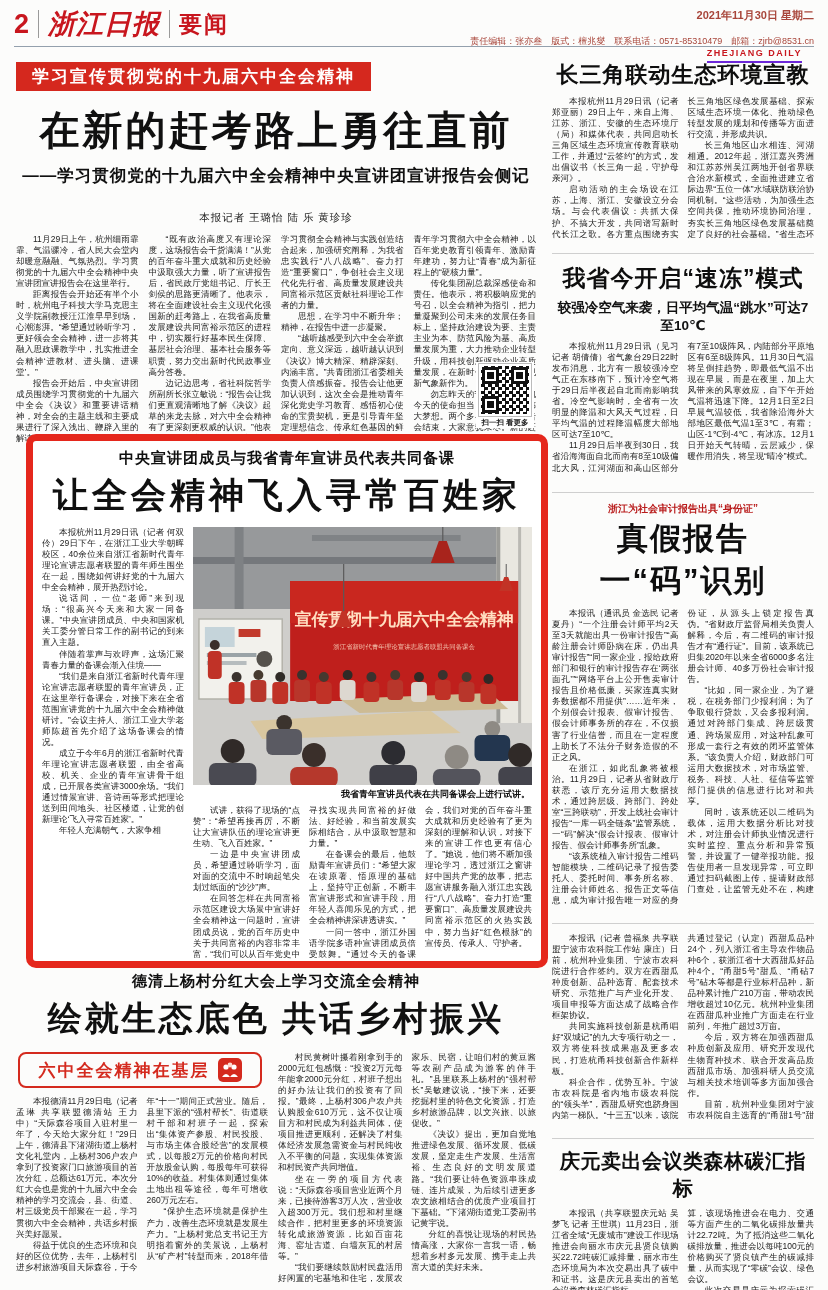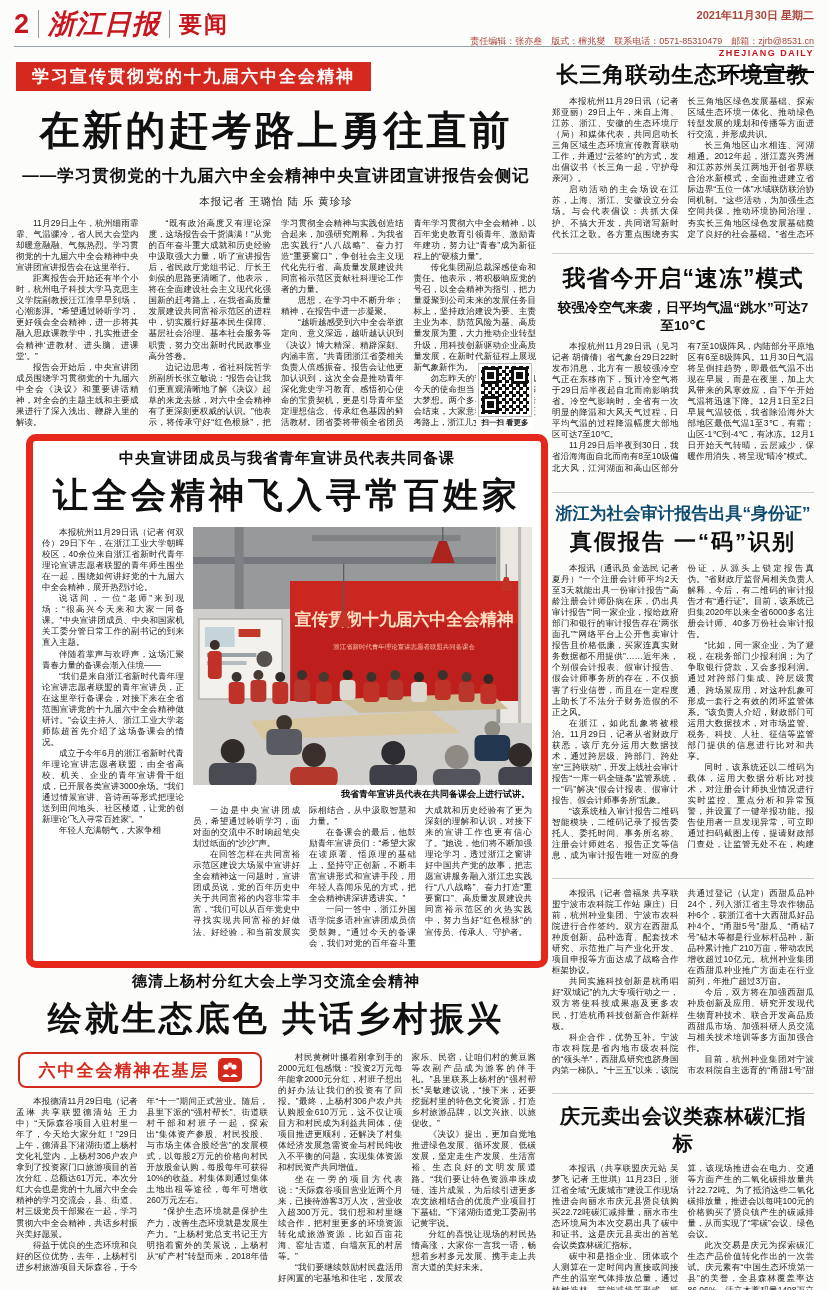--- a/index.html
+++ b/index.html
@@ -11,36 +11,36 @@
   .mast-left{position:absolute;left:0;top:0;display:flex;align-items:center;gap:9px;}
   .page-num{font-size:27px;font-weight:900;color:#c8161e;}
   .vline{width:1px;height:28px;background:#9a9a9a;}
   .masthead{font-family:"DejaVu Serif","Liberation Serif",serif;font-style:italic;font-weight:bold;
             font-size:27px;color:#c8161e;letter-spacing:1px;}
   .section-title{font-size:23px;font-weight:900;color:#c8161e;letter-spacing:2px;}
   .mast-right{position:absolute;right:0;top:2px;text-align:right;color:#a8453a;}
   .date-line{font-size:11px;font-weight:bold;}
   .info-line{font-size:9px;margin-top:12px;}
   .header-rule{position:absolute;left:14px;right:14px;top:46px;border-top:1.5px solid #93a0ad;height:14px;}
-  .en-title{position:absolute;right:0;top:1px;color:#c8161e;font-size:9px;font-weight:bold;
-            letter-spacing:1.5px;border-bottom:2px solid #000000;padding-bottom:13px;}
+  .en-title{position:absolute;right:12px;top:1px;color:#c8161e;font-size:9px;font-weight:bold;
+            letter-spacing:1.5px;border-bottom:2px solid #6d28d9;padding-bottom:3px;}
 
   
   .small-text{font-size:8.5px;line-height:1.3;text-align:justify;color:#222;}
   .para{margin:0;text-indent:2em;}
   .hl-center{text-align:center;color:#101010;}
 
   
   .lead{position:absolute;left:16px;top:62px;width:520px;height:368px;}
   .lead-banner-wrap{text-align:left;}
   .lead-banner{display:inline-block;background:#d5281e;color:#fff;font-size:17px;font-weight:bold;
                padding:3px 16px;letter-spacing:2px;}
   .lead-headline{font-size:40px;font-weight:900;letter-spacing:3px;margin-top:12px;}
   .lead-subhead{font-size:16.5px;font-weight:bold;margin-top:7px;letter-spacing:1px;}
-  .lead-byline{font-size:10.5px;margin-top:8px;color:#222;letter-spacing:1px;}
+  .lead-byline{font-size:10.5px;margin-top:24px;color:#222;letter-spacing:1px;}
   .lead-body{margin-top:9px;height:226px;column-count:4;column-gap:10px;overflow:hidden;}
   .lead-qr{position:absolute;right:2px;bottom:2px;width:58px;background:#fff;text-align:center;padding-top:2px;}
   .qr{position:relative;width:48px;height:48px;margin:0 auto;border:2px solid #fff;outline:1px solid #bbb;
       background:repeating-conic-gradient(#111 0% 25%,#fff 0% 50%) 0 0/7px 7px;}
   .qr i{position:absolute;width:11px;height:11px;border:3px solid #111;background:#fff;}
   .qr i::after{content:"";position:absolute;inset:2px;background:#111;}
   .qr .f1{left:1px;top:1px;} .qr .f2{right:1px;top:1px;} .qr .f3{left:1px;bottom:1px;}
   .qr-caption{font-size:7.5px;font-weight:bold;margin-top:2px;color:#222;}
 
   
@@ -68,22 +68,22 @@
   .gr-right{flex:1;column-count:2;column-gap:9px;overflow:hidden;}
 
   
   .sidebar{position:absolute;left:552px;top:60px;width:262px;height:1226px;}
   .sb-headline{text-align:center;font-weight:900;color:#0e0e0e;}
   .sb-body{column-count:2;column-gap:9px;overflow:hidden;margin-top:6px;}
   .sep{border:none;border-top:1px solid #cfcfcf;margin:9px 0;}
   .h-eco{font-size:22px;letter-spacing:1px;}
   .h-freeze{font-size:23px;letter-spacing:1px;}
   .sb-subhead{font-size:13.5px;font-weight:900;text-align:center;margin-top:5px;color:#111;}
-  .sb-kicker{font-size:17px;font-weight:bold;text-align:center;color:#0c4a6e;}
-  .h-audit{font-size:22px;letter-spacing:2px;margin-top:2px;}
+  .sb-kicker{font-size:10px;font-weight:bold;text-align:center;color:#b91c1c;}
+  .h-audit{font-size:31px;letter-spacing:2px;margin-top:2px;}
   .h-seed{font-size:21px;letter-spacing:1px;}
   .h-carbon{font-size:20px;letter-spacing:0.5px;}
   .bd-eco{height:148px;} .bd-freeze{height:142px;} .bd-audit{height:306px;}
   .bd-seed{height:196px;} .bd-carbon{height:158px;}
 </style>
 </head>
 <body>
 
 <div class="page">
 
@@ -221,20 +221,21 @@
                 <rect x="178" y="238" width="48" height="22" rx="7" fill="#3f3f47"></rect>
               <circle cx="266" cy="230" r="12" fill="#8e8a84"></circle>
                 <rect x="242" y="242" width="48" height="18" rx="7" fill="#54545c"></rect>
               <circle cx="330" cy="228" r="12" fill="#302a28"></circle>
                 <rect x="308" y="240" width="40" height="20" rx="7" fill="#44444c"></rect>
             </g>
           </svg>
         </div>
         <div class="photo-caption">我省青年宣讲员代表在共同备课会上进行试讲。</div>
         <div class="hl-bottom small-text">
+            <p class="para">试讲，获得了现场的“点赞”：“希望再接再厉，不断让大宣讲队伍的理论宣讲更生动、飞入百姓家。”</p>
             <p class="para">一边是中央宣讲团成员，希望通过聆听学习，面对面的交流中不时响起笔尖划过纸面的“沙沙”声。</p>
             <p class="para">在回答怎样在共同富裕示范区建设大场景中宣讲好全会精神这一问题时，宣讲团成员说，党的百年历史中关于共同富裕的内容非常丰富，“我们可以从百年党史中寻找实现共同富裕的好做法、好经验，和当前发展实际相结合，从中汲取智慧和力量。”</p>
             <p class="para">在备课会的最后，他鼓励青年宣讲员们：“希望大家在读原著、悟原理的基础上，坚持守正创新，不断丰富宣讲形式和宣讲手段，用年轻人喜闻乐见的方式，把全会精神讲深讲透讲实。”</p>
             <p class="para">一问一答中，浙江外国语学院多语种宣讲团成员倍受鼓舞。“通过今天的备课会，我们对党的百年奋斗重大成就和历史经验有了更为深刻的理解和认识，对接下来的宣讲工作也更有信心了。”她说，他们将不断加强理论学习，透过浙江之窗讲好中国共产党的故事，把志愿宣讲服务融入浙江忠实践行“八八战略”、奋力打造“重要窗口”、高质量发展建设共同富裕示范区的火热实践中，努力当好“红色根脉”的宣传员、传承人、守护者。</p>
           </div>
       </div>
     </div>
   </section>
 
   <section class="grassroots">

